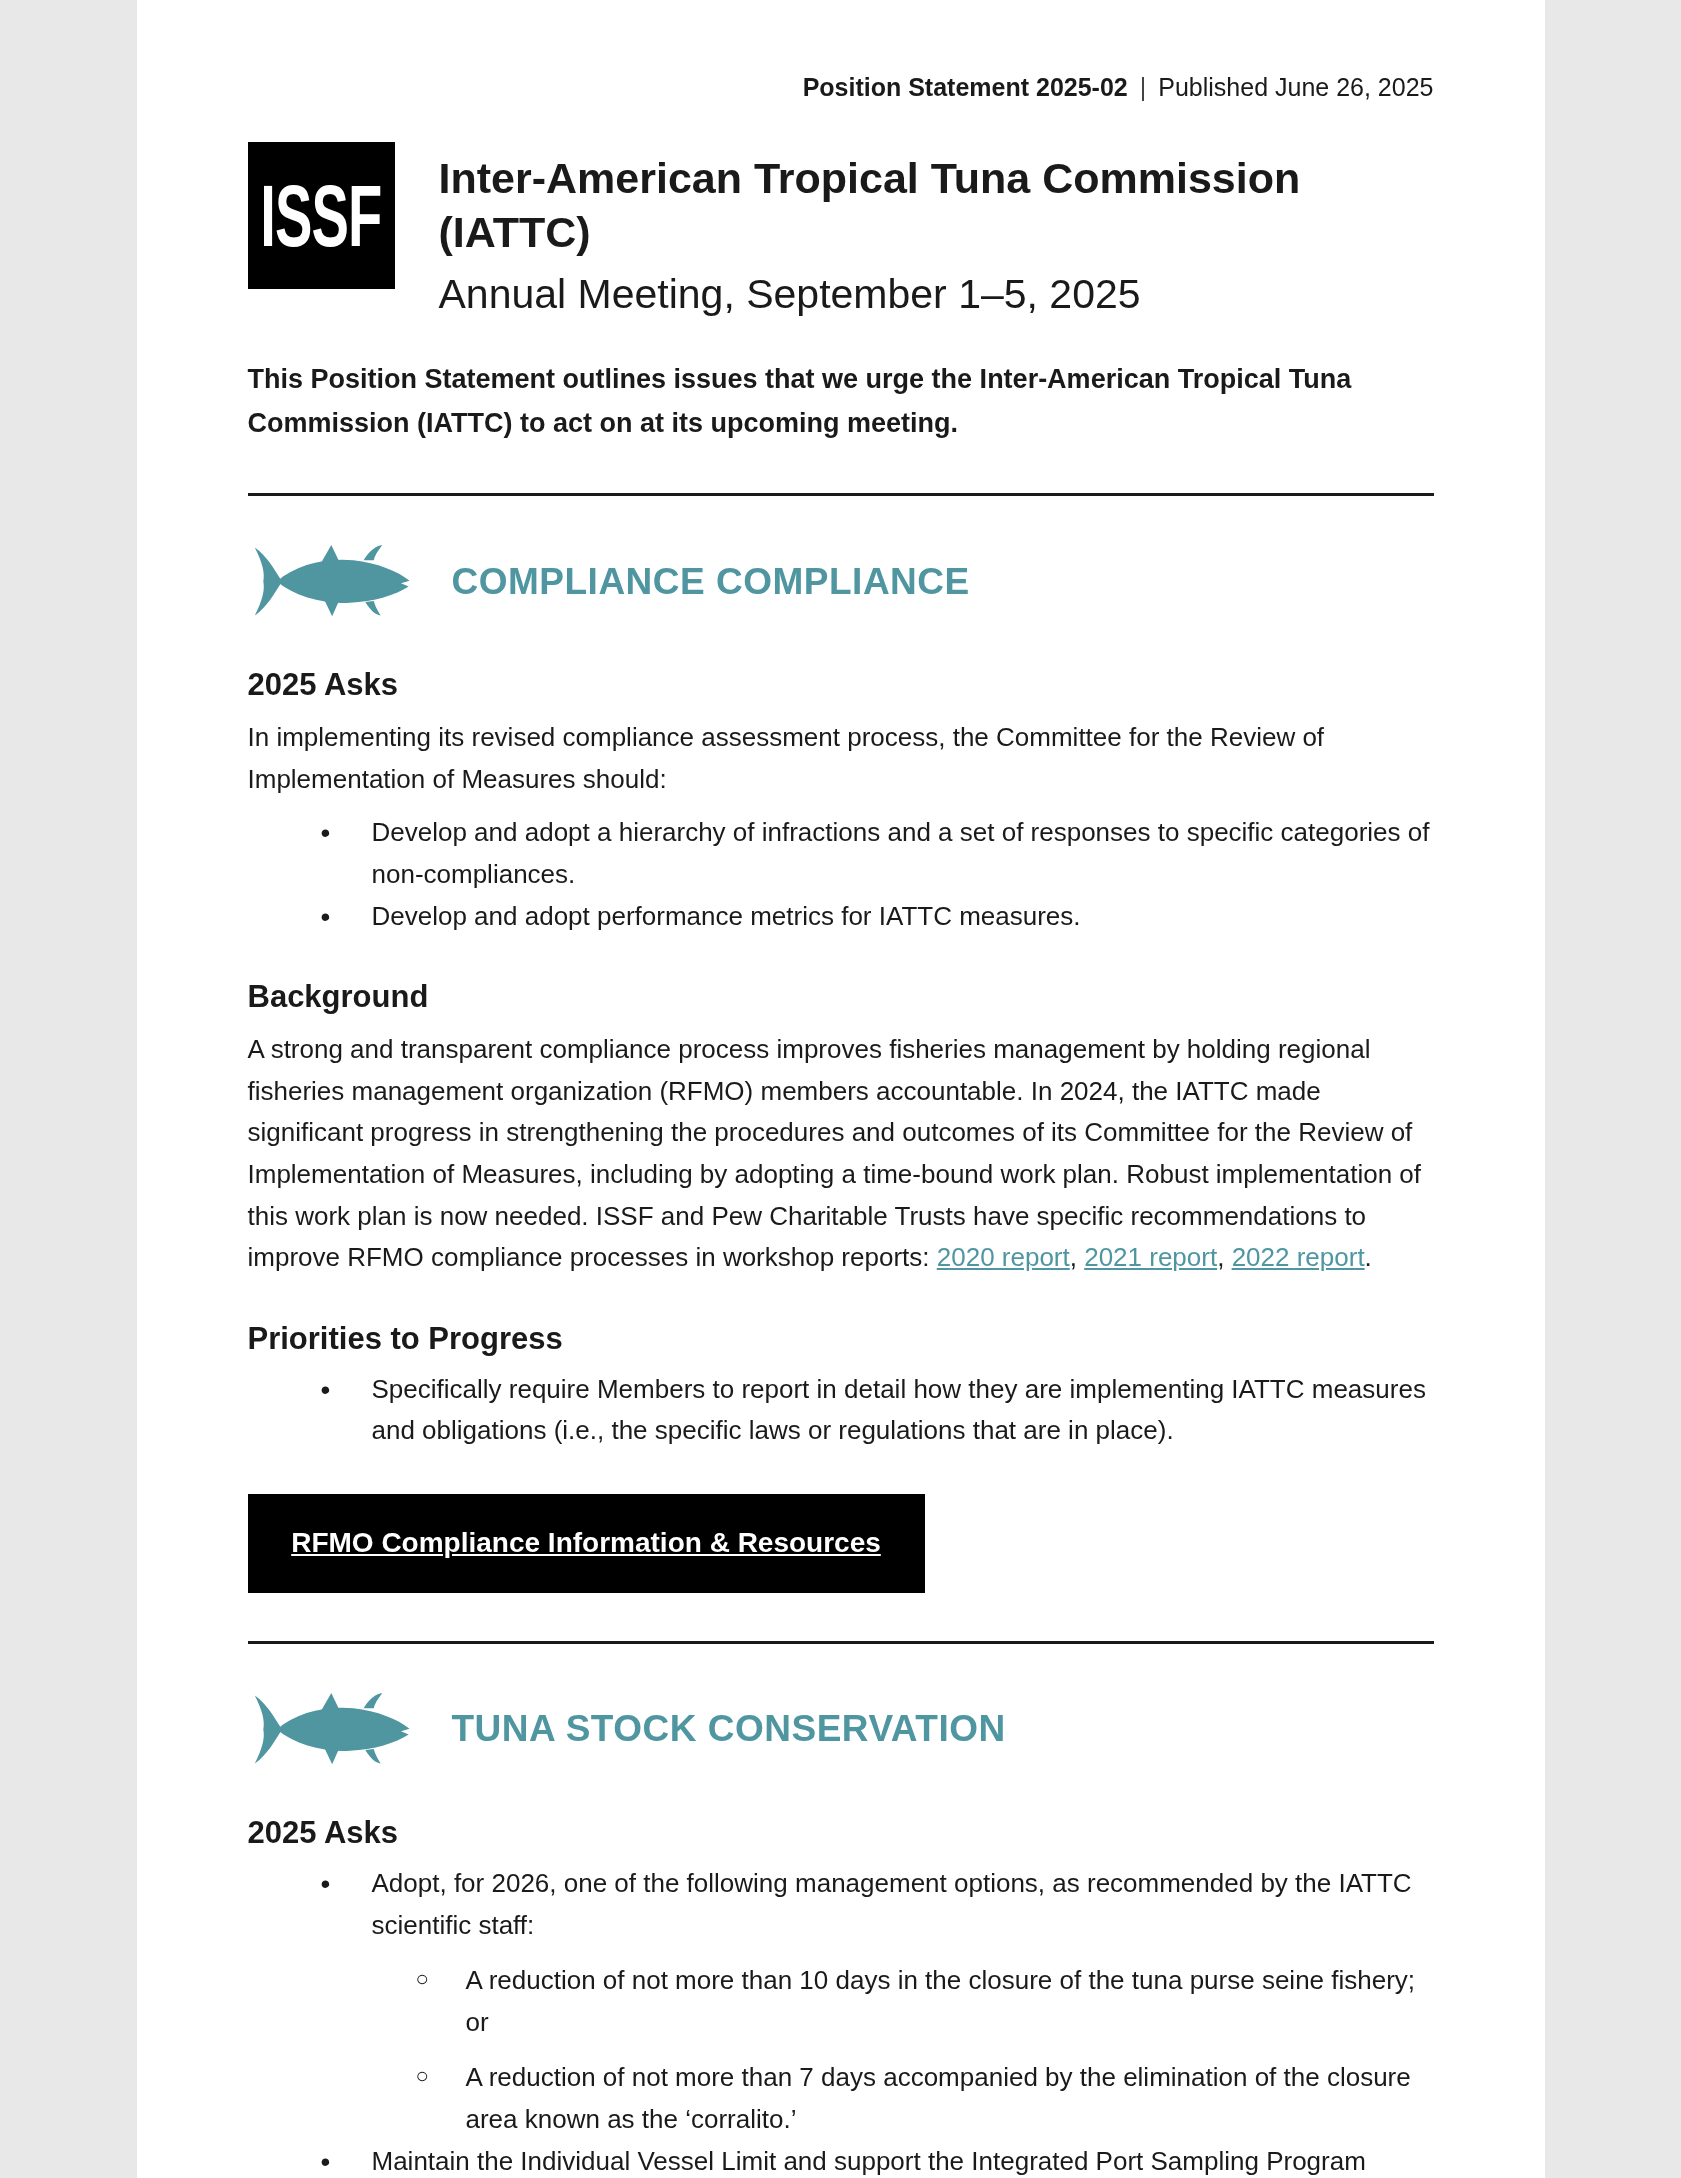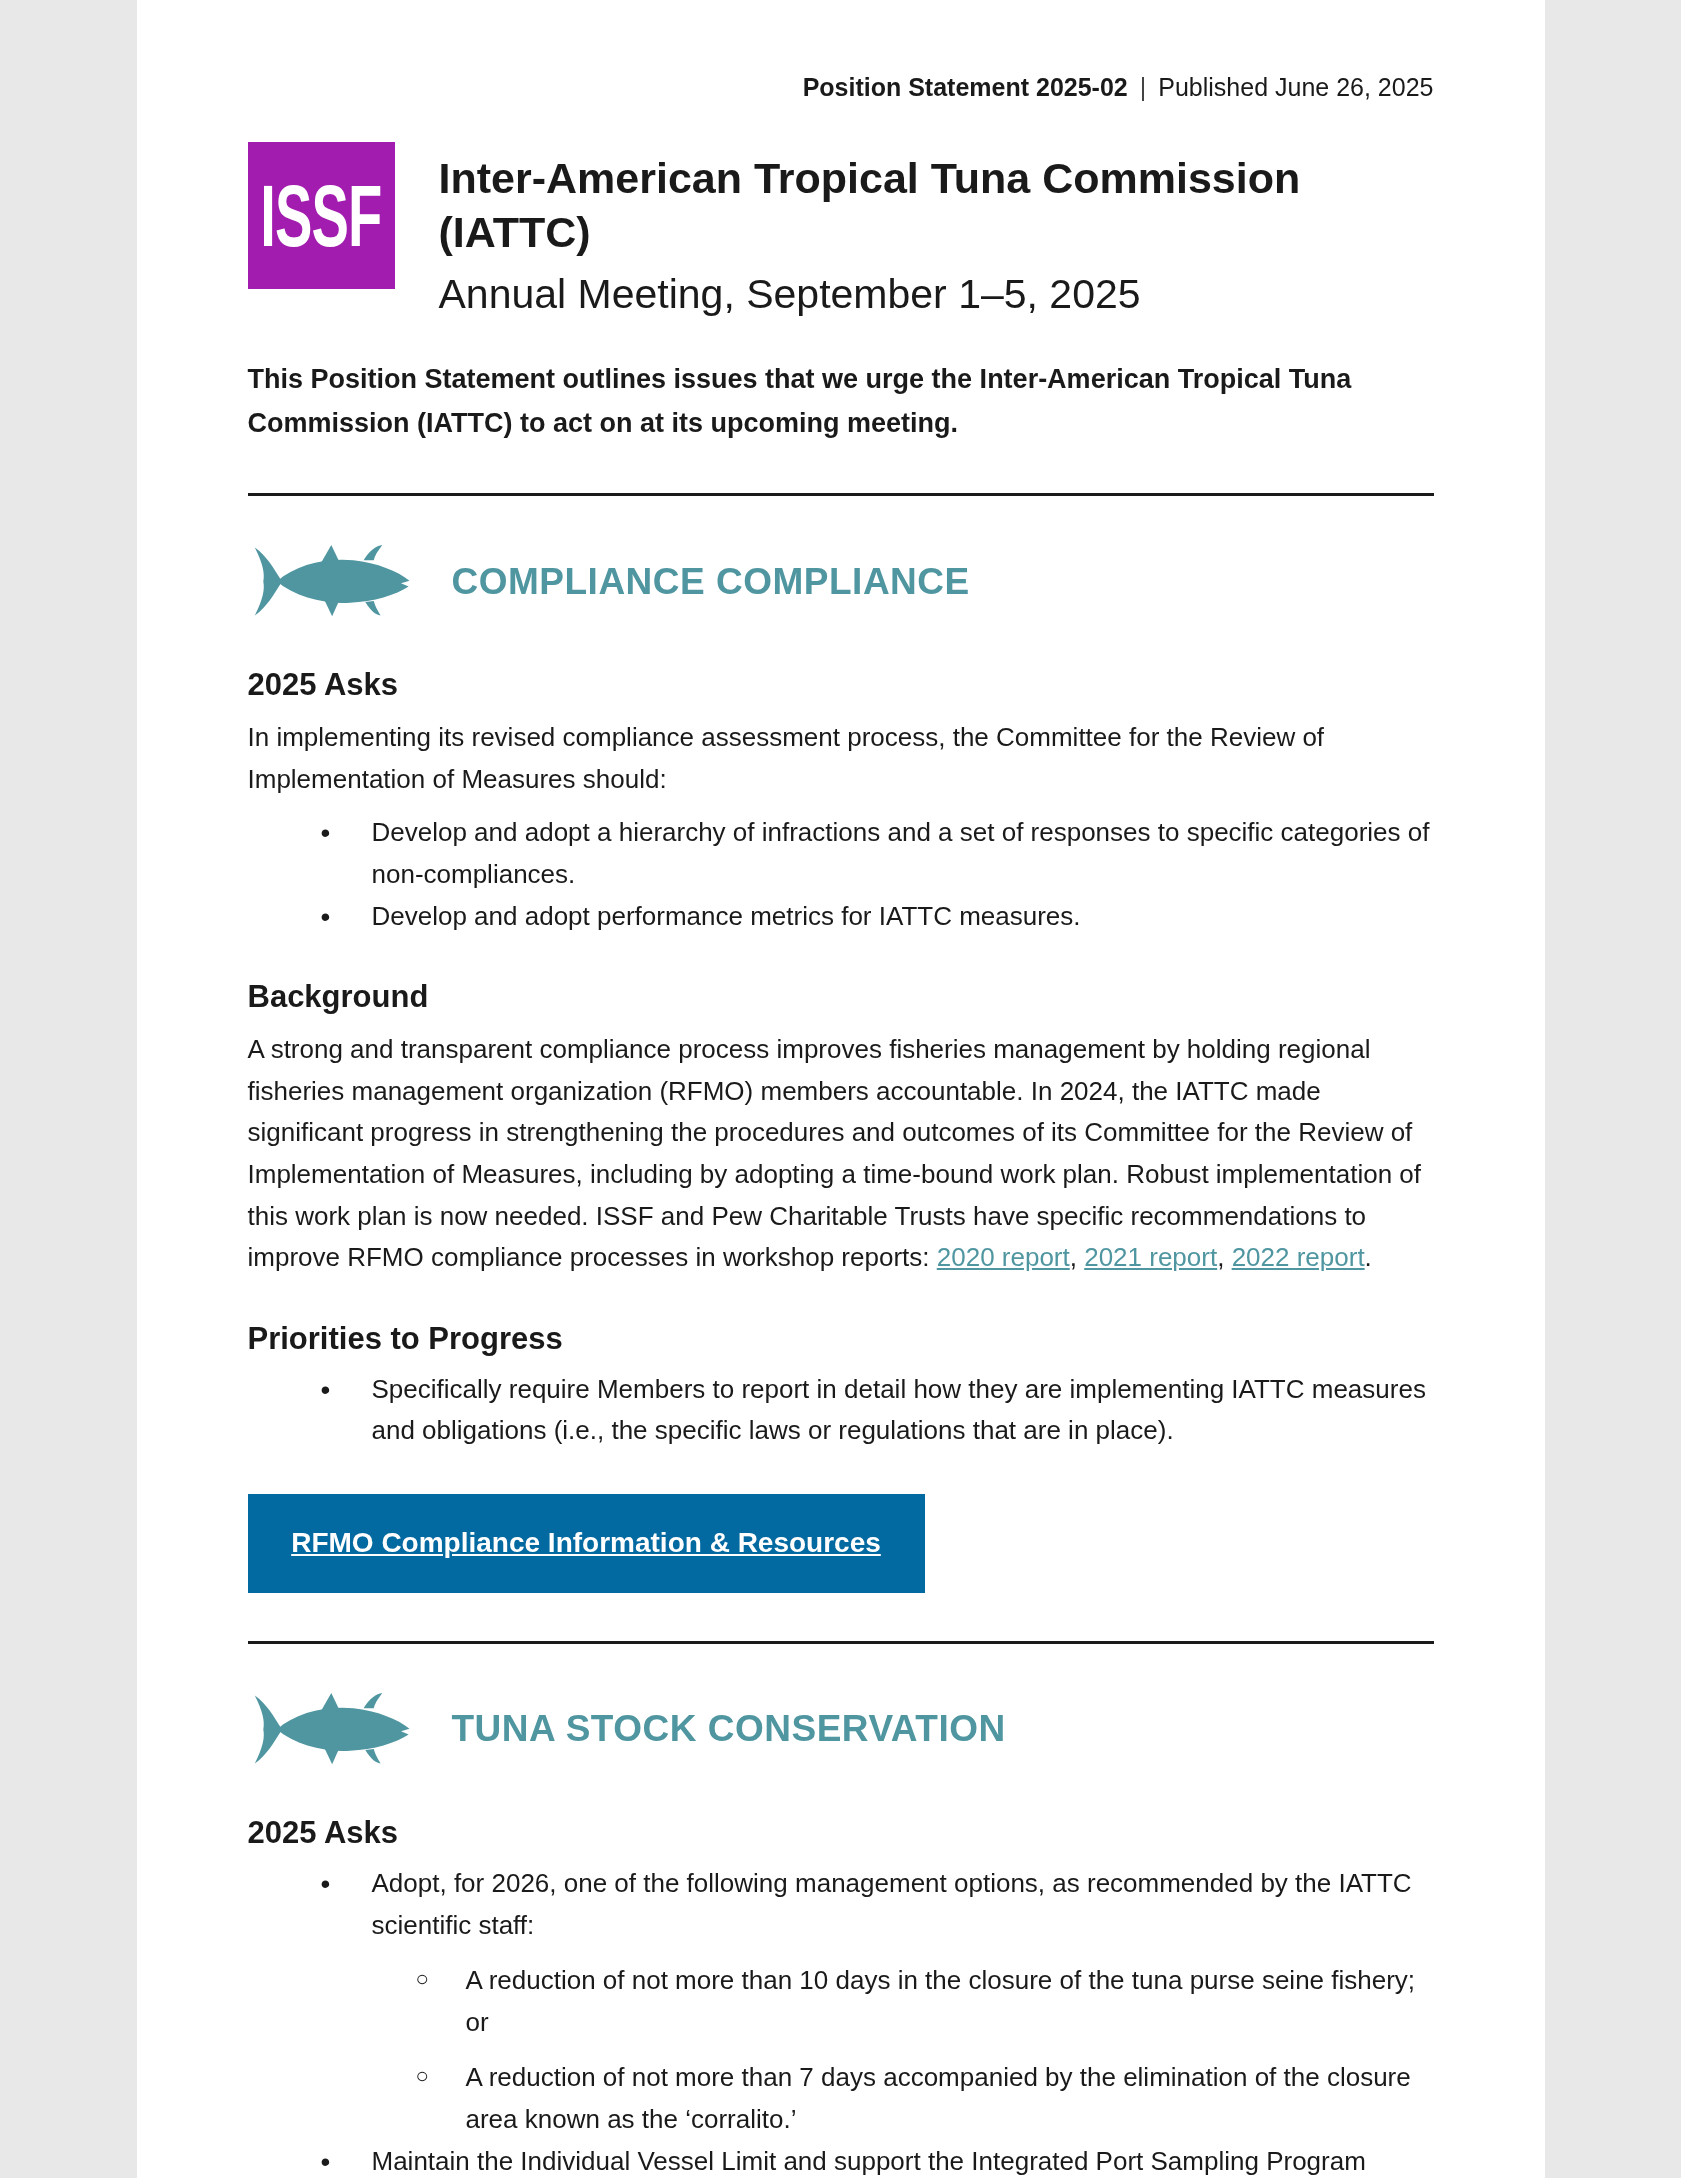--- a/index.html
+++ b/index.html
@@ -22,21 +22,21 @@
     font-size:25px;
     color:#1a1a1a;
   }
   .meta-line .doc-ref { font-weight:bold; }
   .meta-line .sep { font-weight:400; color:#444; margin:0 12px; }
 
   
   .masthead { display:flex; align-items:flex-start; gap:44px; margin-top:40px; }
   .logo-box {
     width:147px; height:147px;
-    background:#a21caf;
+    background:#000000;
     display:flex; align-items:center; justify-content:center;
     flex:0 0 auto;
   }
   .logo-text {
     color:#ffffff; font-weight:bold; font-size:61px; letter-spacing:-1px;
     display:inline-block; transform:scale(0.92,1.42);
   }
   .titles { padding-top:10px; }
   .title-1 { font-size:43px; font-weight:bold; line-height:1.25; }
   .title-2 { font-size:41px; font-weight:400; line-height:1.3; margin-top:8px; }
@@ -79,21 +79,21 @@
   ul.sub-bullets > li::before {
     content:"\25CB"; position:absolute; left:44px; top:1px; font-size:22px;
   }
 
   a.inline-link { color:#4F96A1; text-decoration:underline; cursor:pointer; }
 
   .cta-button {
     display:flex; align-items:center; justify-content:center;
     width:677px; height:99px;
     margin-top:42px;
-    background:#0369a1;
+    background:#000000;
     color:#ffffff; font-size:28px; font-weight:bold;
     text-decoration:underline; cursor:pointer;
   }
 
   .footer-note {
     margin-top:8px; text-align:right;
     font-size:27px; font-style:italic; color:#1a1a1a;
   }
   .footer-page {
     margin-top:12px; text-align:right;

